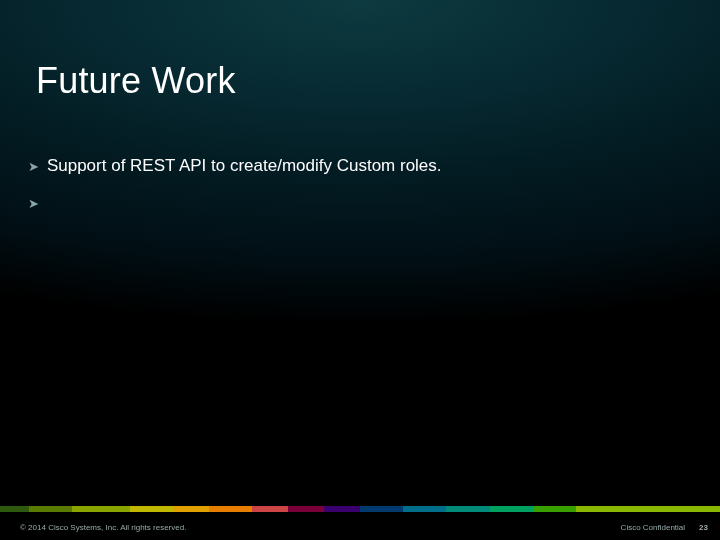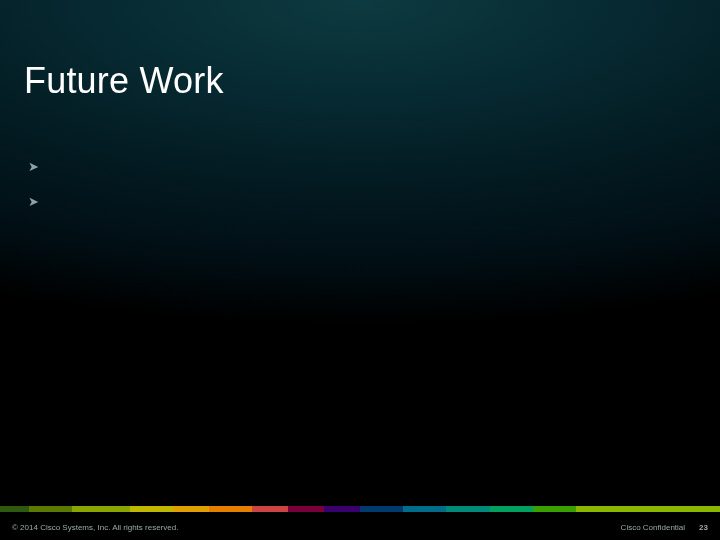--- a/index.html
+++ b/index.html
@@ -17,21 +17,21 @@
     background: radial-gradient(ellipse 120% 60% at 50% 0%,
                  #0d3a40 0%,
                  #072a32 30%,
                  #031b22 55%,
                  #010f15 80%,
                  #000 100%);
     color: #fff;
   }
   .title {
     position: absolute;
-    left: 24px;
+    left: 36px;
     top: 60px;
     font-size: 36px;
     font-weight: 300;
     color: #ffffff;
     letter-spacing: 0.2px;
     text-align: right;
   }
   .content {
     position: absolute;
     left: 28px;
@@ -75,21 +75,21 @@
   .seg8 { background:#7a003a; flex: 0 0 5%; }
   .seg9 { background:#3a006e; flex: 0 0 5%; }
   .seg10 { background:#003a6e; flex: 0 0 6%; }
   .seg11 { background:#006e8a; flex: 0 0 6%; }
   .seg12 { background:#008a7a; flex: 0 0 6%; }
   .seg13 { background:#00a060; flex: 0 0 6%; }
   .seg14 { background:#3aa000; flex: 0 0 6%; }
   .seg15 { background:#8ab800; flex: 0 0 20%; }
   .footer {
     position: absolute;
-    left: 0;
+    left: 8px;
     right: 0;
     bottom: 0;
     height: 26px;
     background: #000;
     display: flex;
     align-items: center;
     justify-content: space-between;
     padding: 0 12px;
     box-sizing: border-box;
     font-size: 8px;
@@ -114,20 +114,21 @@
 </head>
 <body>
 
 <div class="slide">
 
   <div class="title">Future Work</div>
 
   <div class="content">
     <div class="bullet-row">
       <span class="bullet-marker">➤</span>
+      <span class="bullet-text">Support of REST API to create/modify Custom roles.</span>
     </div>
     <div class="bullet-row">
       <span class="bullet-marker">➤</span>
     </div>
   </div>
 
   <div class="color-bar">
     <div class="seg seg1"></div>
       <div class="seg seg2"></div>
       <div class="seg seg3"></div>

